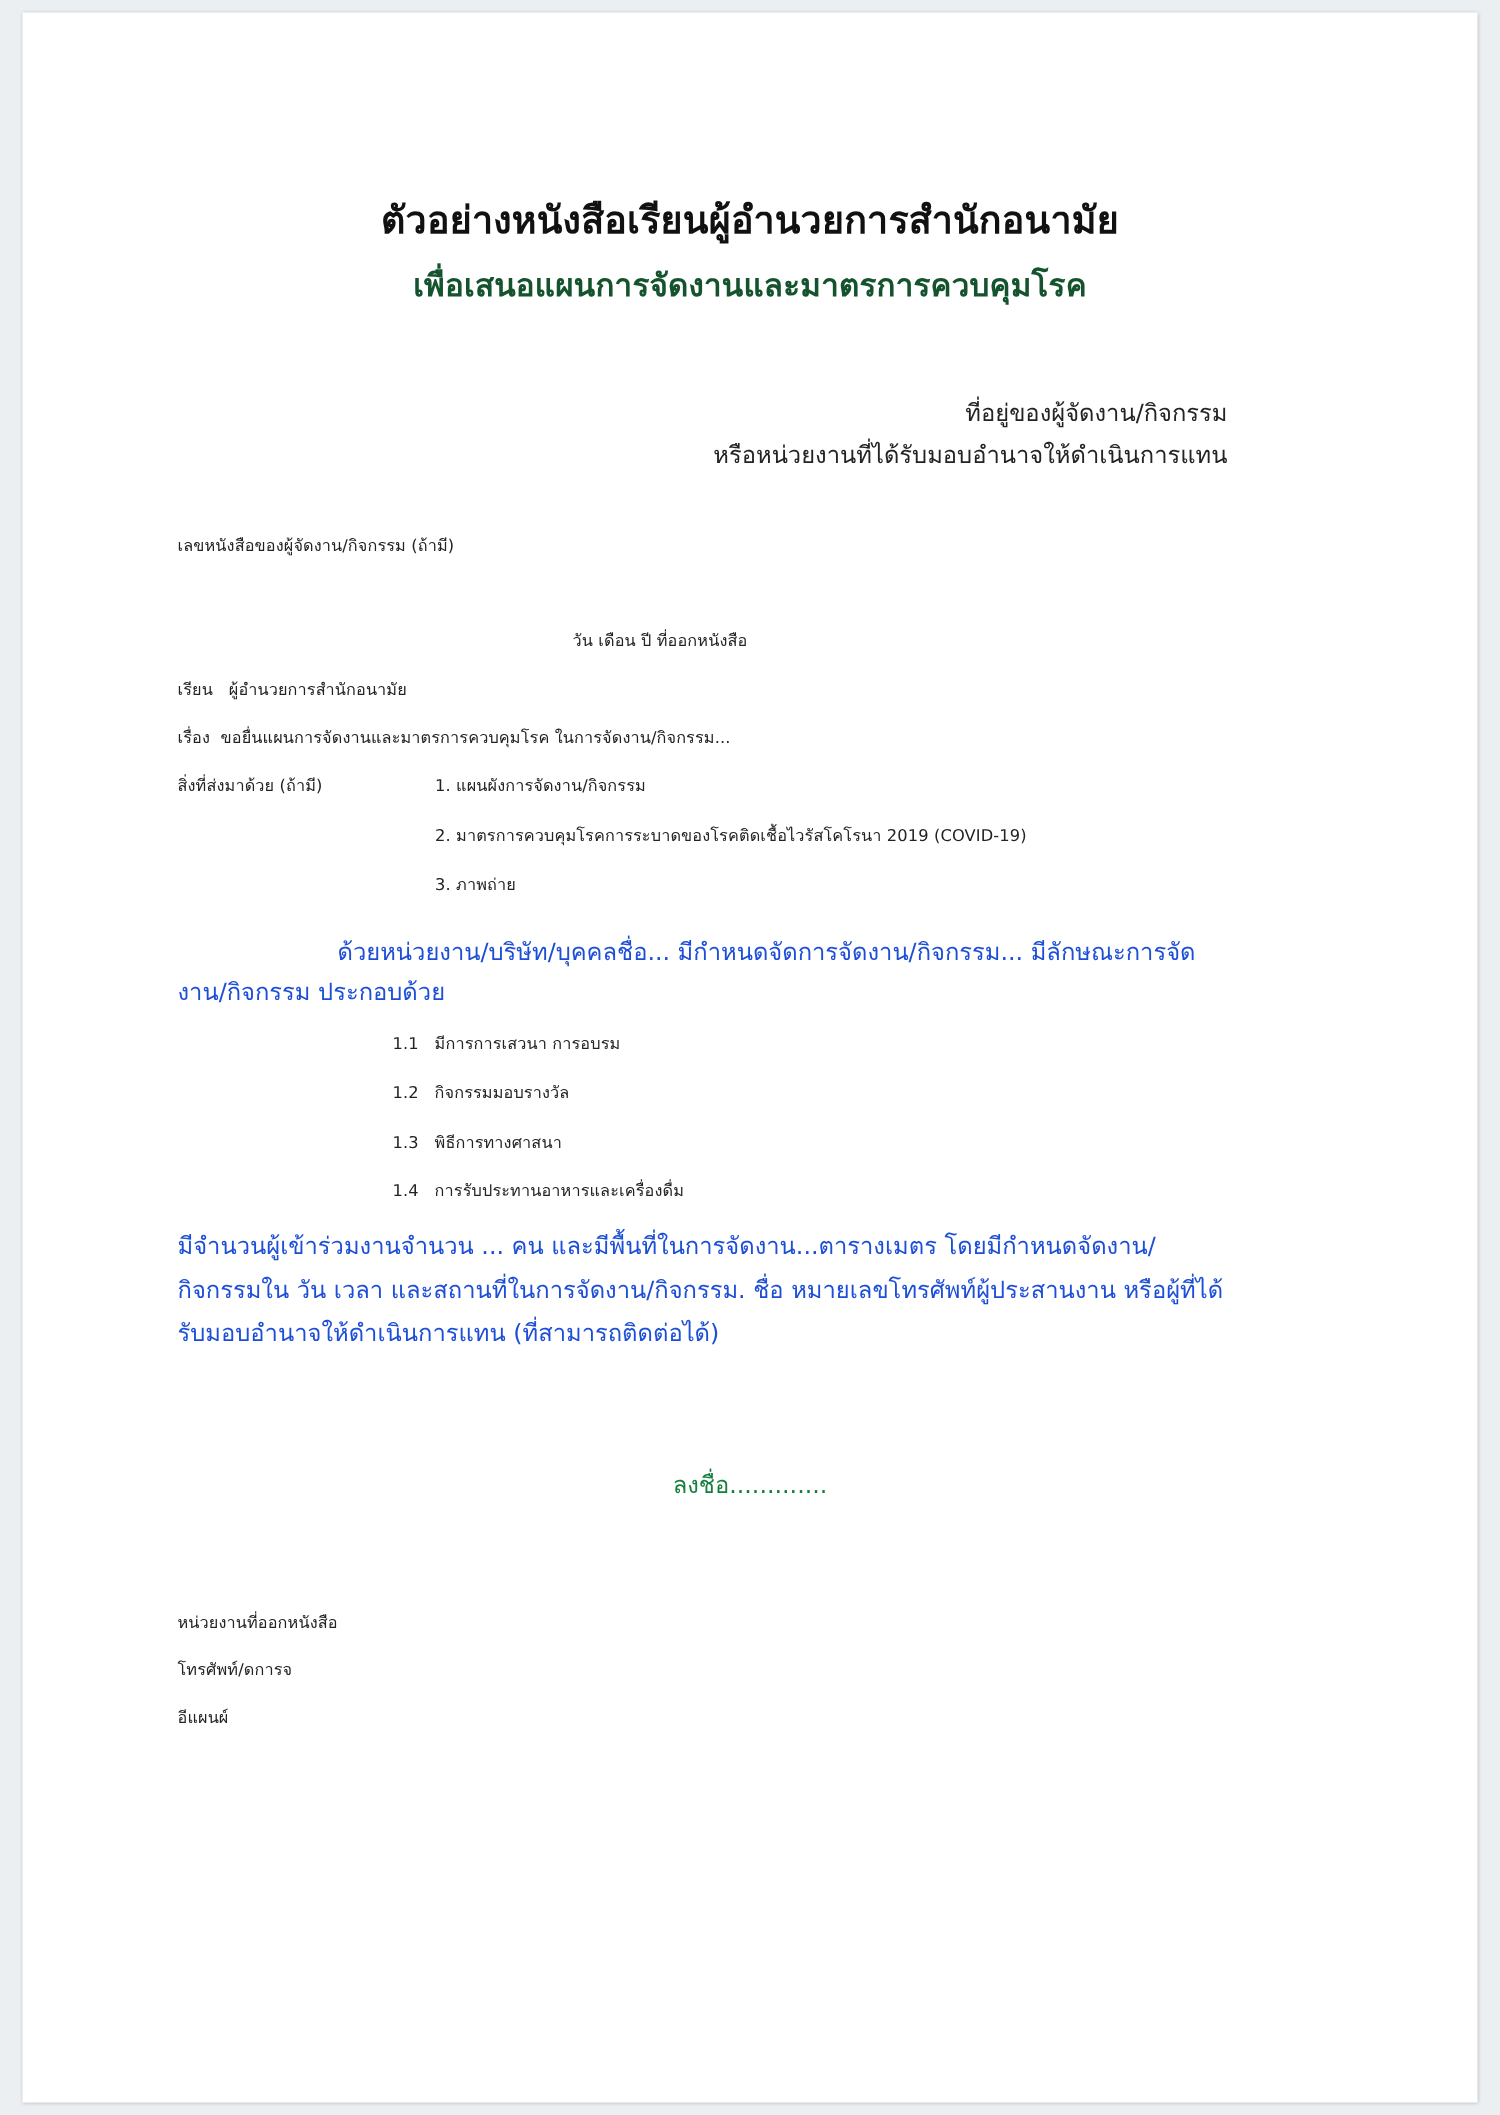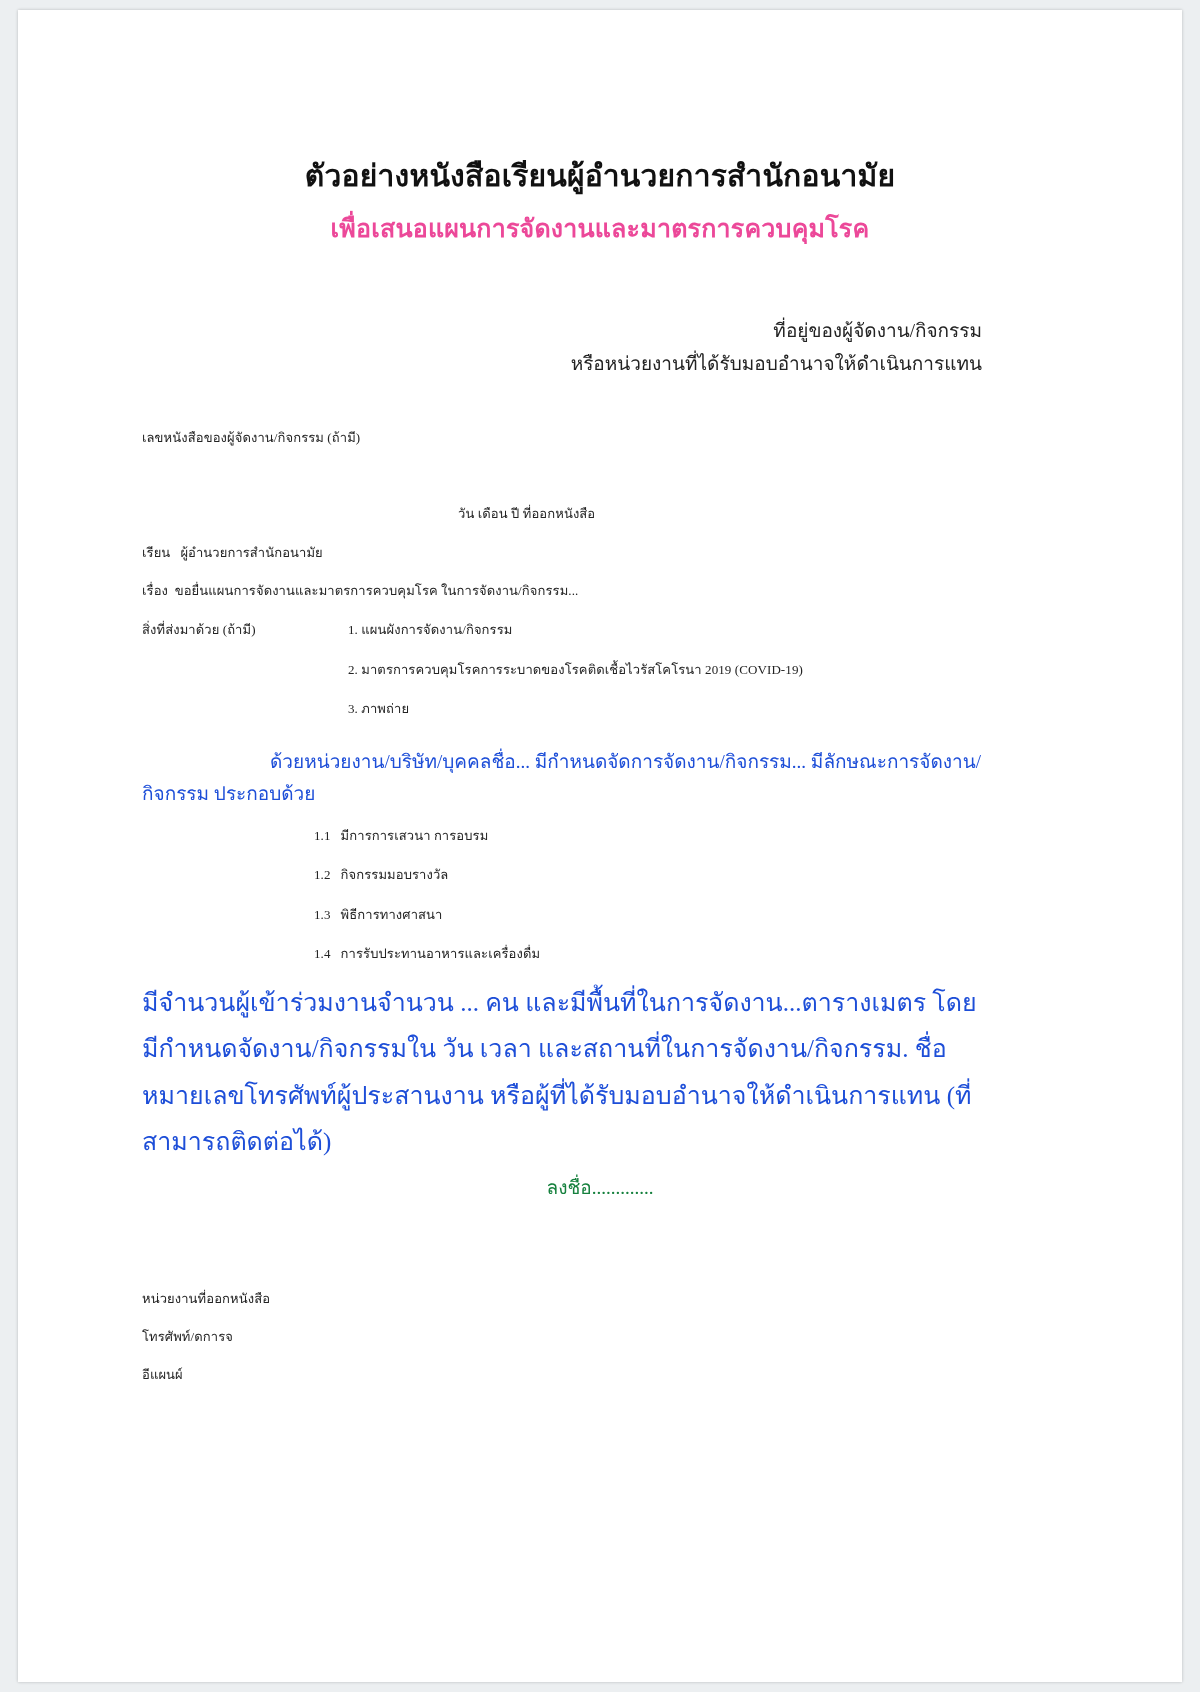--- a/index.html
+++ b/index.html
@@ -16,21 +16,20 @@
 
   #page {
     position: absolute;
     left: 18px;
     top: 10px;
     width: 1164px;
     height: 1672px;
     background: #ffffff;
     box-shadow: 0 0 3px rgba(0,0,0,0.22);
     box-sizing: border-box;
-    font-family: Liberation Serif, serif;
   }
 
   .doc-body {
     position: absolute;
     left: 0;
     top: 0;
     width: 1164px;
     height: 1672px;
     color: #1b1b1b;
   }
@@ -65,21 +64,21 @@
     letter-spacing: 0.2px;
   }
   .subtitle {
     position: absolute;
     left: 0;
     top: 198px;
     width: 1164px;
     text-align: center;
     font-size: 25px;
     font-weight: 700;
-    color: #ec4899;
+    color: #14532d;
     letter-spacing: 0.2px;
   }
 
   
   .addr {
     position: absolute;
     right: 200px;
     text-align: right;
     font-size: 19px;
     white-space: pre;
@@ -109,21 +108,21 @@
 
   .sub-11 { left: 296px; top: 817px; }
   .sub-12 { left: 296px; top: 856px; }
   .sub-13 { left: 296px; top: 896px; }
   .sub-14 { left: 296px; top: 935px; }
 
   .para-2 {
     left: 124px;
     top: 970px;
     width: 848px;
-    font-size: 25px;
+    font-size: 19px;
     line-height: 1.85;
   }
 
   .signature {
     position: absolute;
     left: 0;
     top: 1162px;
     width: 1164px;
     text-align: center;
     font-size: 19px;

